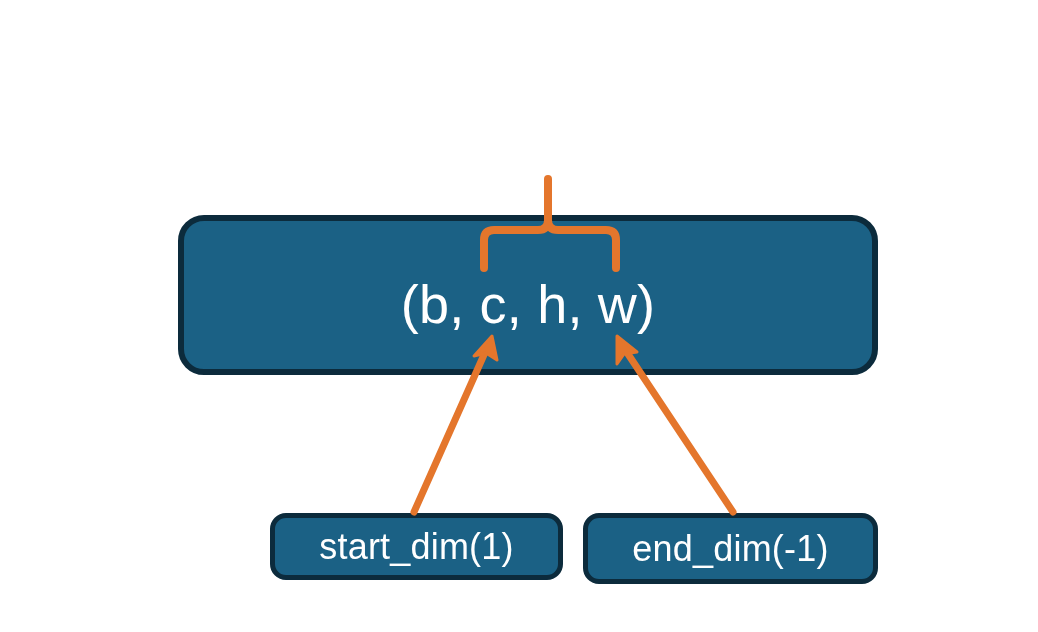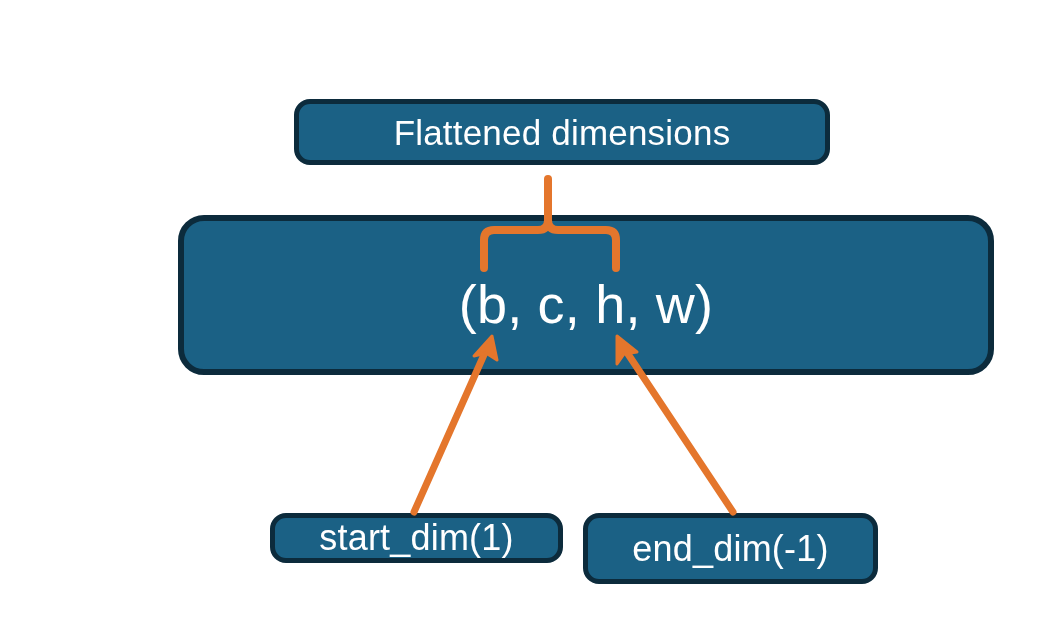--- a/index.html
+++ b/index.html
@@ -38,39 +38,39 @@
     left: 294px;
     top: 99px;
     width: 536px;
     height: 66px;
     border-radius: 16px;
     font-size: 35px;
   }
   #node-shape {
     left: 178px;
     top: 215px;
-    width: 816px;
+    width: 700px;
     height: 160px;
     border-radius: 26px;
     border-width: 6px;
     font-size: 54px;
   }
   #node-shape .shape-label {
     position: absolute;
     left: 0;
     right: 0;
     top: 56px;
     text-align: center;
     font-size: 54px;
   }
   #node-start {
     left: 270px;
     top: 513px;
     width: 293px;
-    height: 50px;
+    height: 67px;
     border-radius: 16px;
     font-size: 36px;
   }
   #node-end {
     left: 583px;
     top: 513px;
     width: 295px;
     height: 71px;
     border-radius: 16px;
     font-size: 36px;
@@ -82,23 +82,20 @@
     width: 1038px;
     height: 632px;
     pointer-events: none;
   }
 </style>
 </head>
 <body>
 
 <div id="canvas">
 
-  <div class="node" id="node-flattened">
-    <span>Flattened dimensions</span>
-  </div>
 
   <div class="node" id="node-shape">
     <span class="shape-label">(b, c, h, w)</span>
   </div>
 
   <div class="node" id="node-start">
     <span>start_dim(1)</span>
   </div>
 
   <div class="node" id="node-end">

